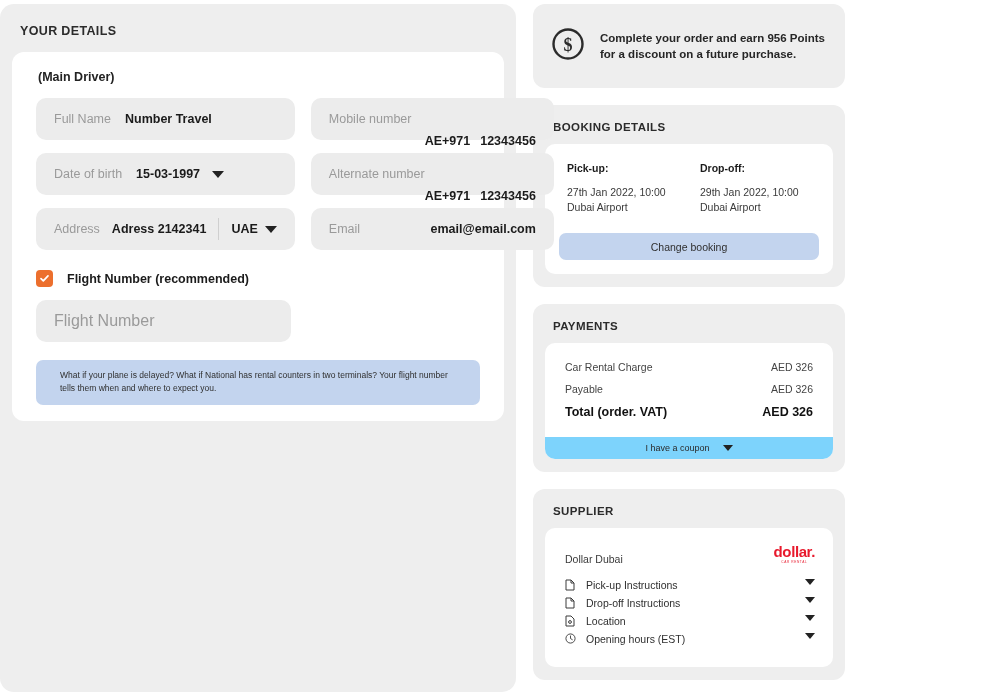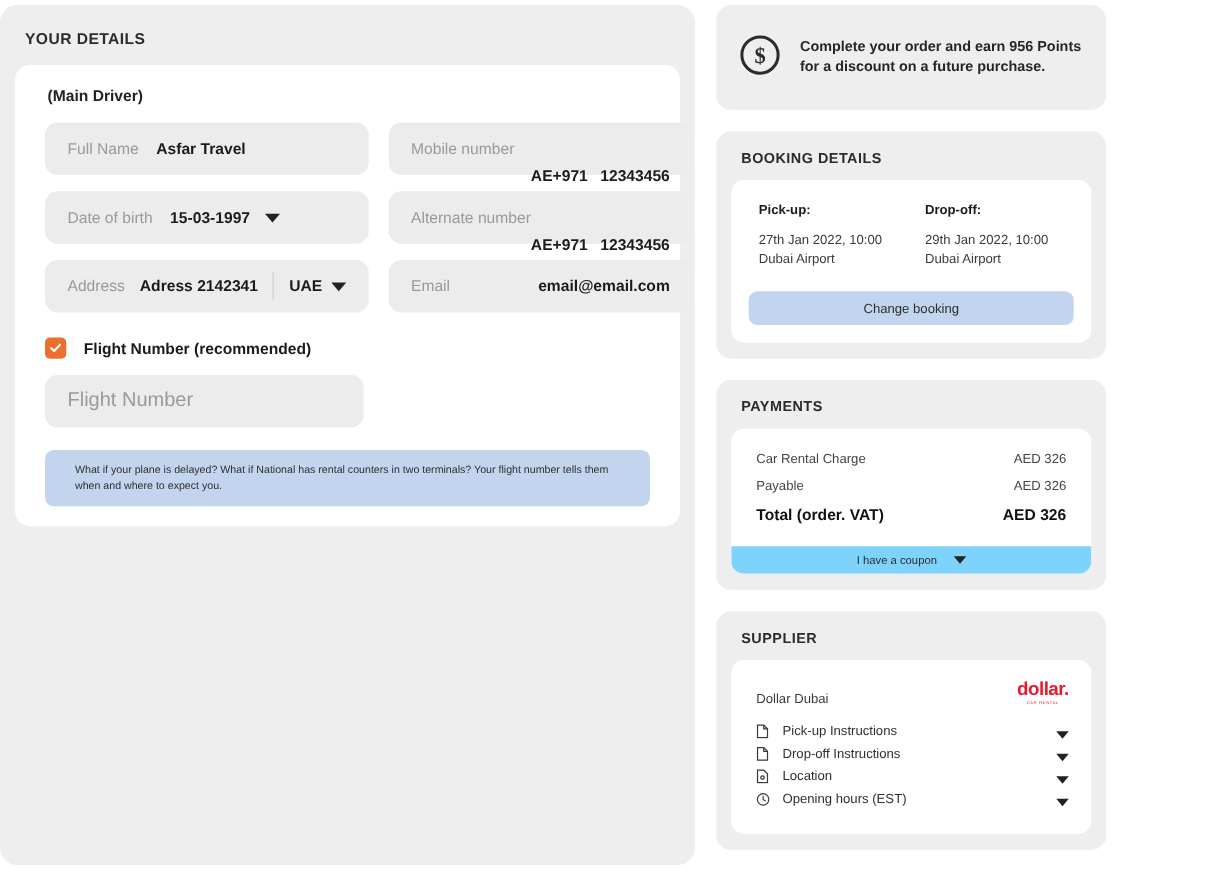--- a/index.html
+++ b/index.html
@@ -16,21 +16,21 @@
   .page {
     position: absolute; inset: 0;
     display: flex;
     gap: 17px;
     padding: 4px 8px 4px 0;
     box-sizing: border-box;
   }
 
   
   .left-panel {
-    width: 556px;
+    width: 516px;
     background: #eeeeee;
     border-radius: 14px;
     padding: 18px 0 0 0;
     box-sizing: border-box;
     height: 688px;
   }
   .section-title {
     font-size: 12.5px;
     font-weight: bold;
     letter-spacing: .35px;
@@ -244,21 +244,21 @@
   .dollar-logo .word {
     font-size: 15px; font-weight: bold; color: #e8192c;
     letter-spacing: -.4px;
   }
   .dollar-logo .sub {
     font-size: 3.2px; color: #e8192c; letter-spacing: .6px;
     margin-top: 2px;
   }
   .sup-list { padding: 10px 18px 16px 20px; }
   .sup-row {
-    display: flex; align-items: flex-end;
+    display: flex; align-items: flex-start;
     font-size: 10.5px; color: #2f2f2f;
     margin-bottom: 6px;
     cursor: pointer;
   }
   .sup-row .ic { width: 15px; flex: 0 0 auto; display: flex; }
   .sup-row .nm { margin-left: 6px; }
   .sup-row .car { margin-left: auto; }
 </style>
 </head>
 <body>
@@ -268,21 +268,21 @@
   <div class="left-panel">
     <div class="section-title">YOUR DETAILS</div>
 
     <div class="white-card">
       <div class="main-driver">(Main Driver)</div>
 
       <div class="form-grid">
 
         <div class="field fullname">
           <span class="lbl">Full Name</span>
-          <span class="val">Asfar Travel</span>
+          <span class="val">Number Travel</span>
         </div>
 
         <div class="field mobile">
           <span class="lbl">Mobile number</span>
           <span class="row-val">
             <span class="val code">AE+971</span>
             <span class="val">12343456</span>
           </span>
         </div>
 

